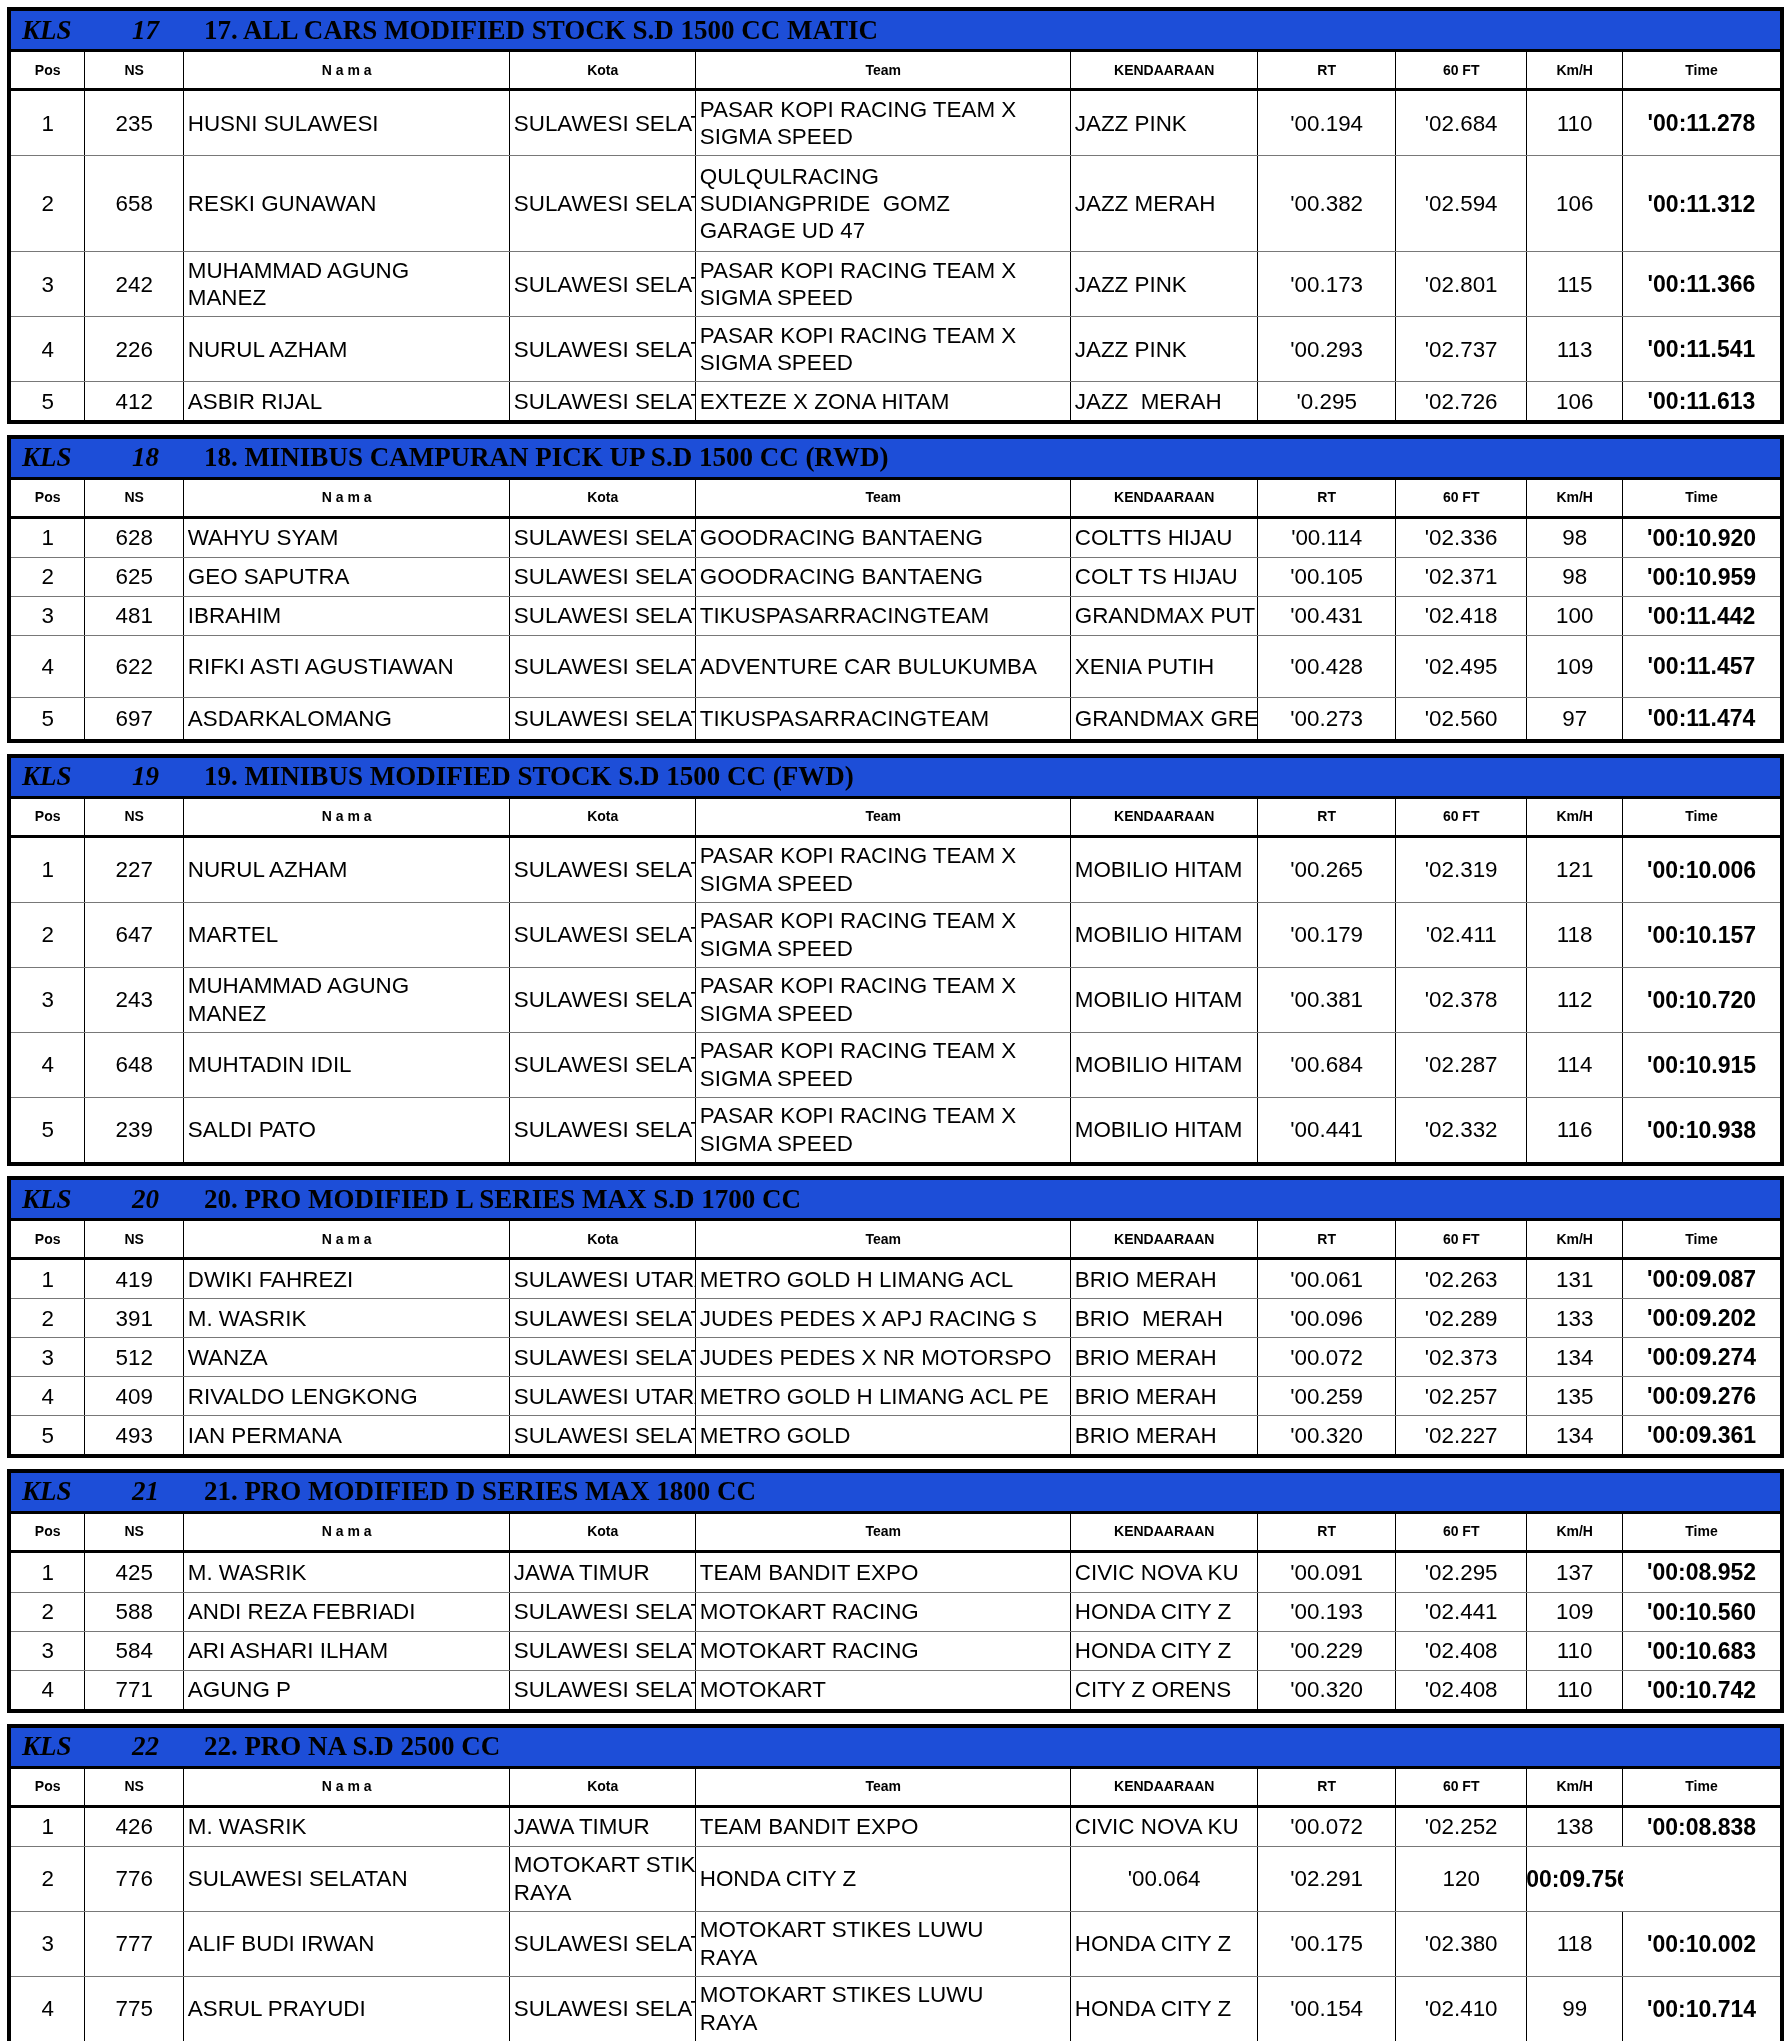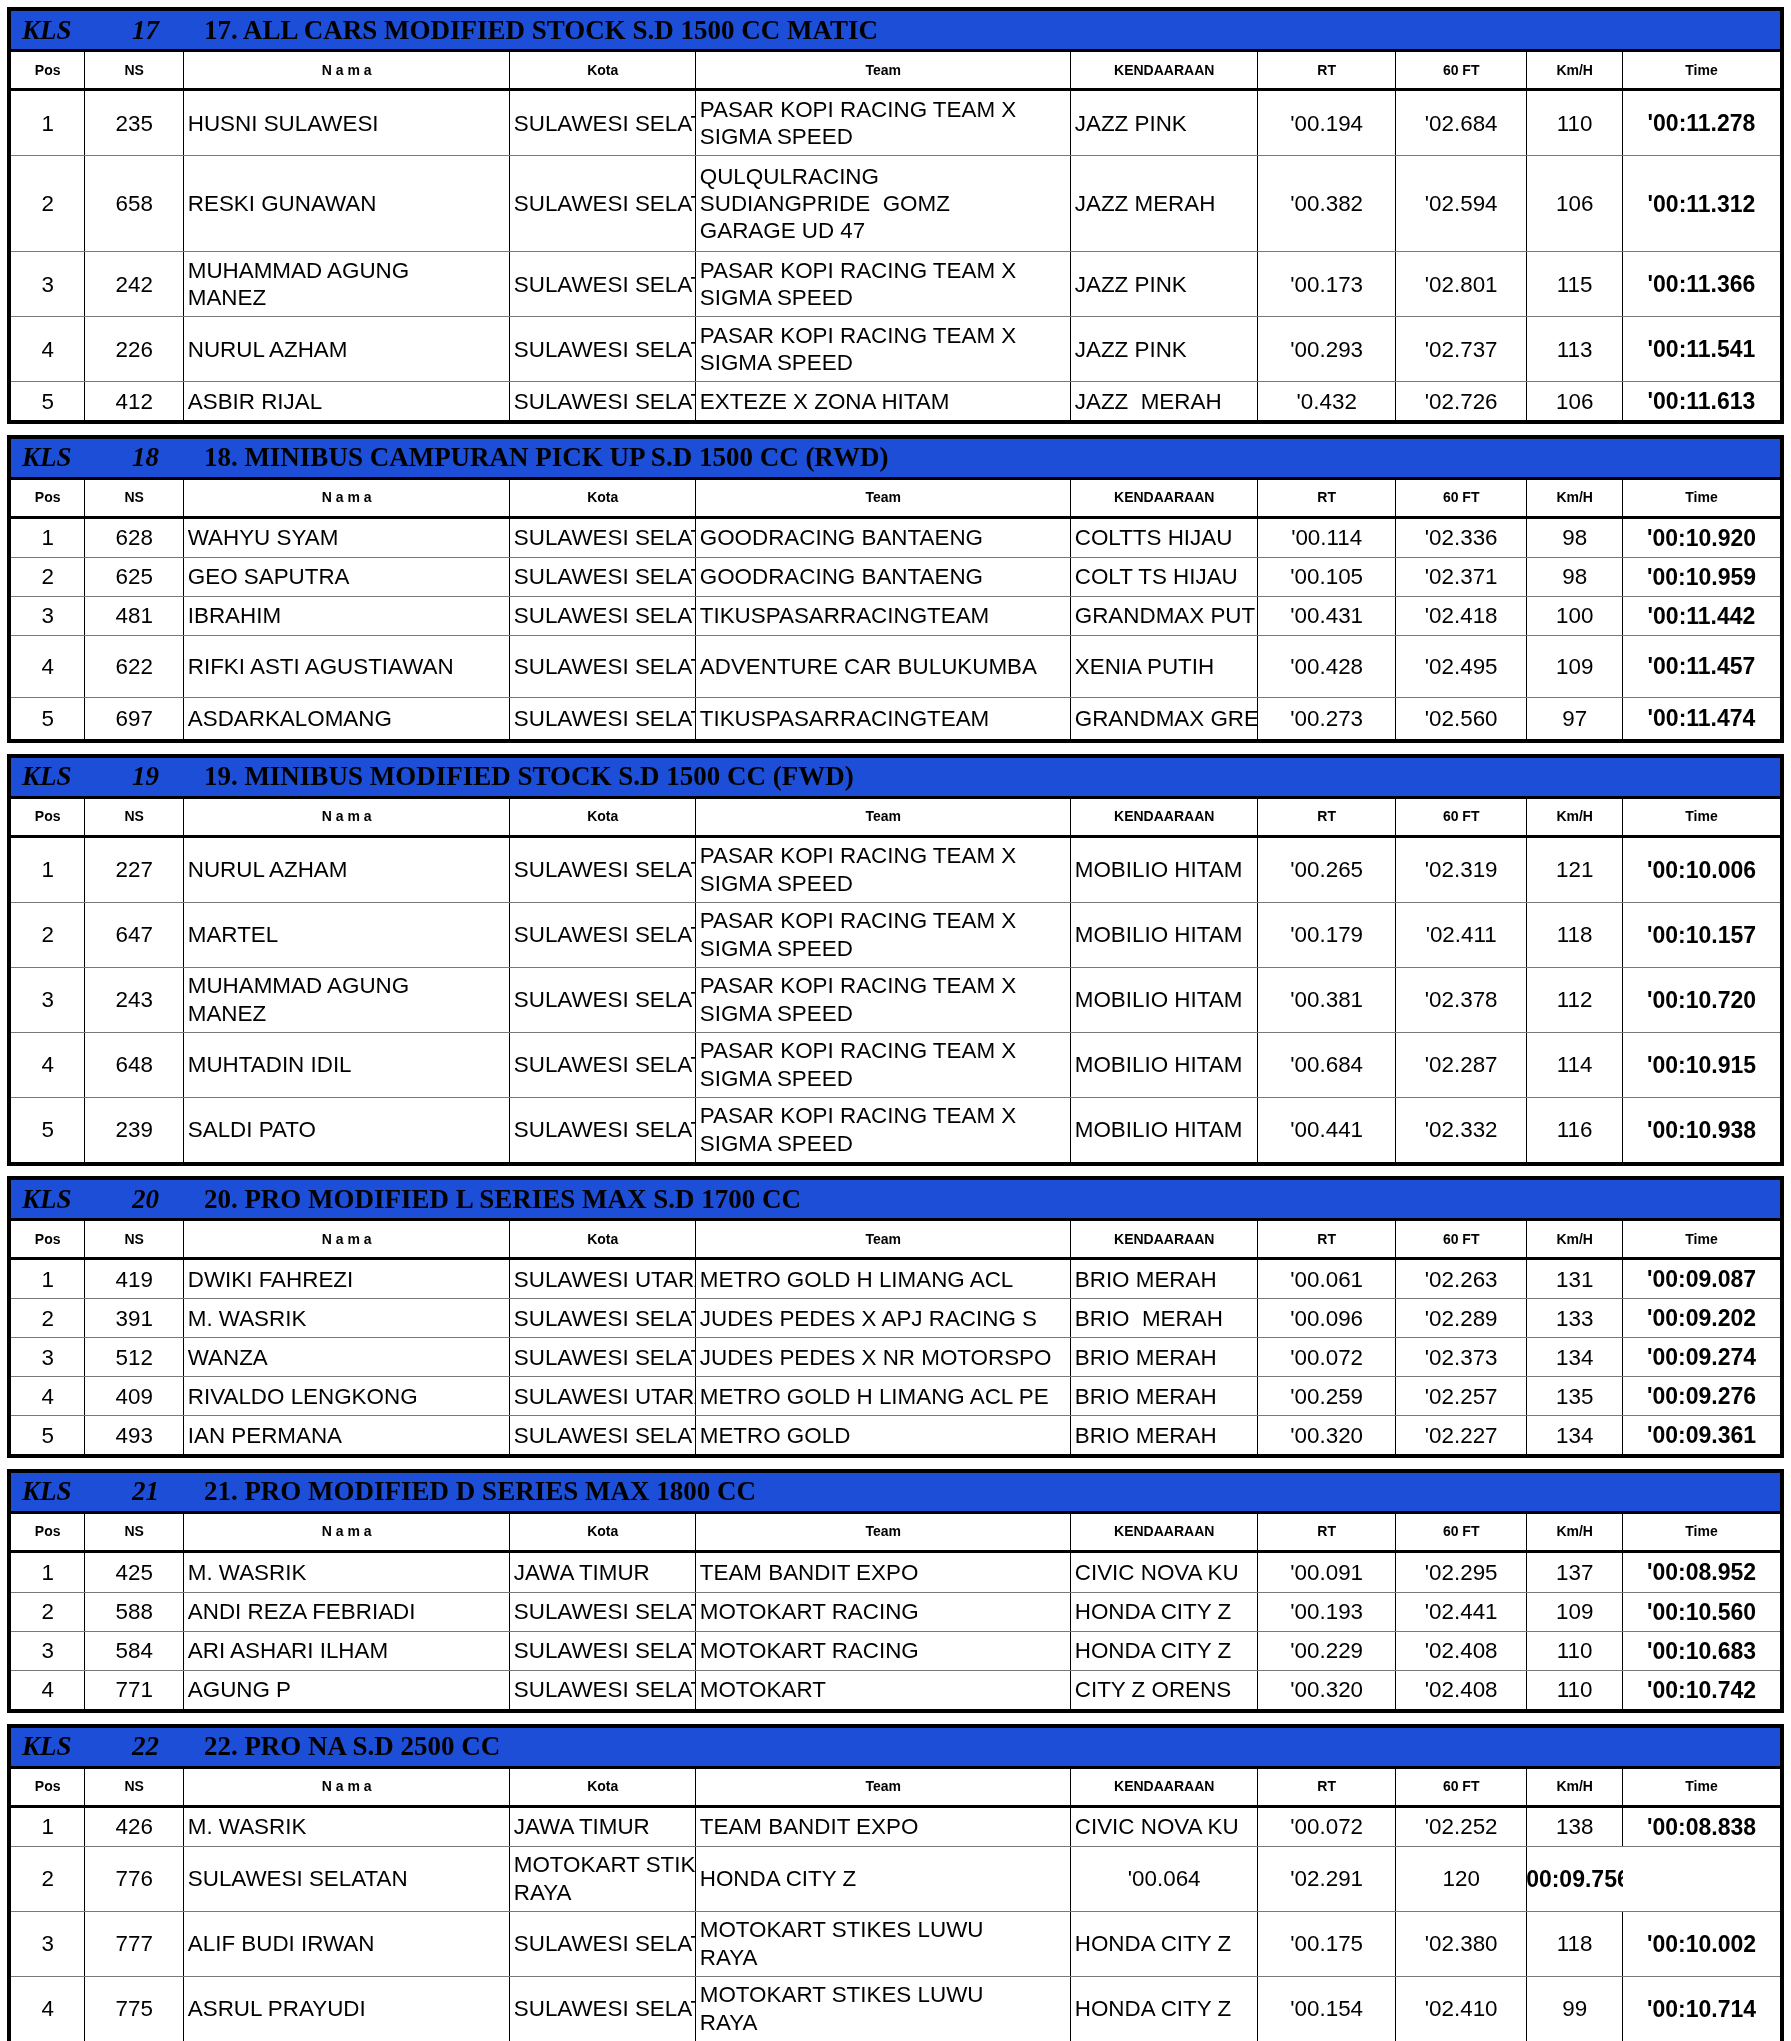--- a/index.html
+++ b/index.html
@@ -130,21 +130,21 @@
         <div class="cell c-center">113</div>
         <div class="cell c-center c-time">'00:11.541</div>
       </div>
       <div class="row data" style="min-height: 38px;">
         <div class="cell c-center">5</div>
         <div class="cell c-center">412</div>
         <div class="cell">ASBIR RIJAL</div>
         <div class="cell">SULAWESI SELATAN</div>
         <div class="cell">EXTEZE X ZONA HITAM</div>
         <div class="cell">JAZZ  MERAH</div>
-        <div class="cell c-center">'0.432</div>
+        <div class="cell c-center">'0.295</div>
         <div class="cell c-center">'02.726</div>
         <div class="cell c-center">106</div>
         <div class="cell c-center c-time">'00:11.613</div>
       </div>
     </div>
     <div class="section">
       <div class="klsbar">
         <span class="kls-label">KLS</span>
         <span class="kls-num">18</span>
         <span class="kls-title">18. MINIBUS CAMPURAN PICK UP S.D 1500 CC (RWD)</span>

